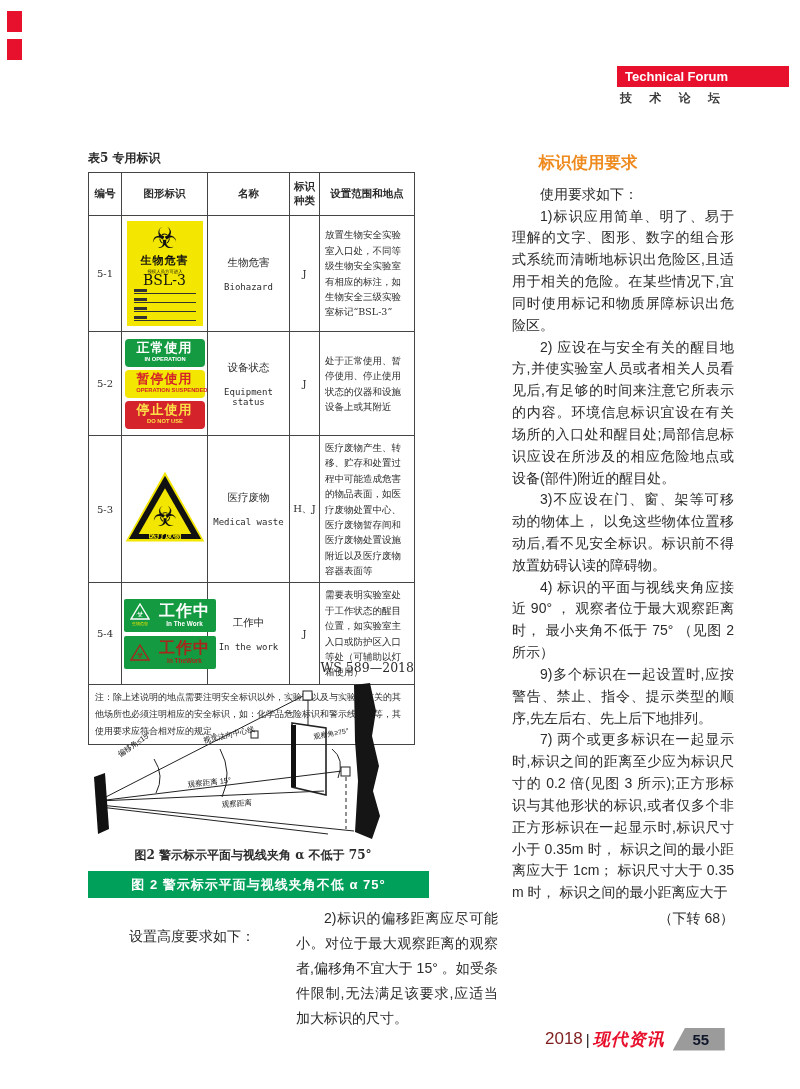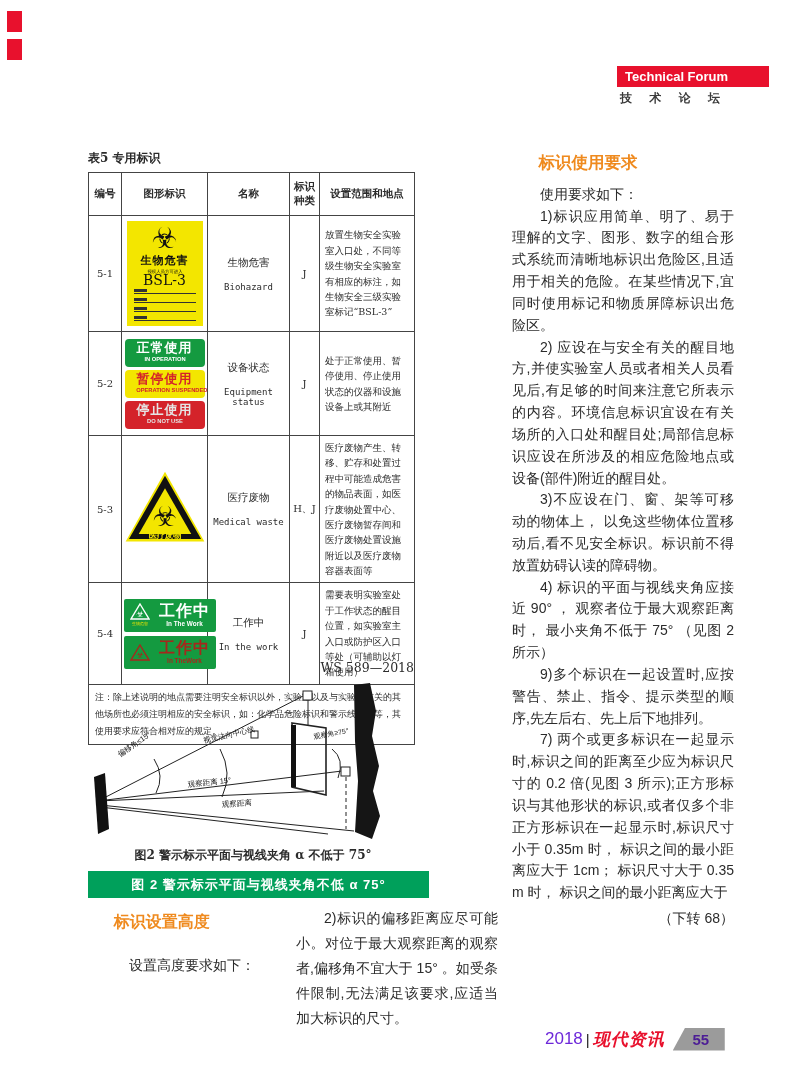--- a/index.html
+++ b/index.html
@@ -4,21 +4,21 @@
 <style>
   html,body{margin:0;padding:0;background:#ffffff;}
   body{width:800px;height:1089px;position:relative;overflow:hidden;
        font-family:"Liberation Sans",sans-serif;color:#2b2b2b;}
 
   
   .corner-mark{position:absolute;left:7px;width:15px;height:21px;background:#e8112d;}
   .m1{top:11px;} .m2{top:39px;}
 
   
-  #hdr-banner{position:absolute;left:617px;top:66px;width:152px;height:21px;
+  #hdr-banner{position:absolute;left:617px;top:66px;width:172px;height:21px;
     background:#e8112d;color:#fff;font-weight:bold;font-size:13px;line-height:21px;
     padding-left:8px;box-sizing:border-box;}
   #hdr-sub{position:absolute;left:620px;top:90px;font-size:12px;color:#3a3a3a;
     letter-spacing:7px;font-weight:bold;}
 
   
   #table-block{position:absolute;left:88px;top:150px;width:326px;}
   .tbl-title{font-size:12px;font-weight:bold;margin-bottom:5px;
     font-family:"DejaVu Serif",serif;}
   table{border-collapse:collapse;width:326px;table-layout:fixed;
@@ -43,21 +43,21 @@
 
   
   .status-stack{width:80px;margin:4px auto;display:flex;flex-direction:column;gap:3px;
     font-family:"Liberation Sans",sans-serif;}
   .st{border-radius:4px;padding:2px 0 3px;}
   .st .cn{font-size:13px;font-weight:bold;letter-spacing:1px;line-height:14px;}
   .st .en{font-size:8px;font-weight:bold;transform:scale(.72);transform-origin:center;
     height:9px;line-height:9px;white-space:nowrap;}
   .st-g{background:#149a40;color:#fff;}
   .st-y{background:#f3e600;color:#d4232a;}
-  .st-r{background:#d4232a;color:#e5e5e5;}
+  .st-r{background:#d4232a;color:#fde047;}
 
   
   .work-stack{width:92px;margin:3px auto;display:flex;flex-direction:column;gap:4px;
     font-family:"Liberation Sans",sans-serif;}
   .wk{background:#149a40;border-radius:2px;display:flex;align-items:center;
     padding:4px 3px;gap:3px;}
   .wk-left{display:flex;flex-direction:column;align-items:center;width:26px;}
   .wk-small{font-size:8px;transform:scale(.5);transform-origin:center;height:7px;
     line-height:7px;white-space:nowrap;}
   .wk-right{flex:1;text-align:center;}
@@ -91,26 +91,26 @@
   #right-col{position:absolute;left:512px;top:140px;width:222px;font-size:14px;
     line-height:1.56;text-align:justify;}
   #right-col p{margin:0;text-indent:2em;}
   #right-col p.gap{margin-bottom:14px;}
   #right-col h3{margin:10px 0 8px 0;padding-left:1.6em;font-size:16.5px;
     color:#ef8a1e;font-weight:bold;text-align:left;}
   #right-col p.cont{text-align:right;text-indent:0;margin-top:4px;}
 
   
   #footer{position:absolute;left:545px;top:1026px;display:flex;align-items:center;height:26px;}
-  #footer .yr{font-size:17px;color:#6d28d9;}
+  #footer .yr{font-size:17px;color:#7f1d1d;}
   #footer .sep{font-size:15px;margin:0 3px;color:#1a1a1a;}
   #footer .mag{font-size:17px;font-weight:bold;font-style:italic;color:#e8112d;
     font-family:"DejaVu Serif",serif;letter-spacing:1px;}
   #footer .pagenum{display:inline-block;margin-left:8px;width:52px;height:23px;
-    background:#9b9b9b;color:#4c1d95;font-size:15px;font-weight:bold;text-align:center;
+    background:#9b9b9b;color:#0f172a;font-size:15px;font-weight:bold;text-align:center;
     line-height:23px;clip-path:polygon(24% 0,100% 0,100% 100%,0 100%);
     padding-left:4px;box-sizing:border-box;}
 </style>
 </head>
 <body>
 
 <div class="page">
 
   <div class="corner-mark m1"></div>
   <div class="corner-mark m2"></div>
@@ -282,21 +282,20 @@
       <text x="222" y="58" font-size="7" transform="rotate(-10 222 58)">观察角≥75°</text>
       <text x="96" y="106" transform="rotate(-6 96 106)">观察距离 15°</text>
       <text x="130" y="126" transform="rotate(-4 130 126)">观察距离</text>
     </g>
   </svg>
 
   <div id="fig-caption">图2  警示标示平面与视线夹角 α 不低于 75°</div>
   <div id="green-banner">图 2  警示标示平面与视线夹角不低 α 75°</div>
 
   <div id="sec-left">
-    <h3>标识设置高度</h3>
     <p>设置高度要求如下：</p>
   </div>
 
   <div id="sec-mid">
     <p>2)标识的偏移距离应尽可能小。对位于最大观察距离的观察者,偏移角不宜大于 15° 。如受条件限制,无法满足该要求,应适当加大标识的尺寸。</p>
   </div>
 
   <div id="right-col">
     <h3>标识使用要求</h3>
     <p>使用要求如下：</p>

